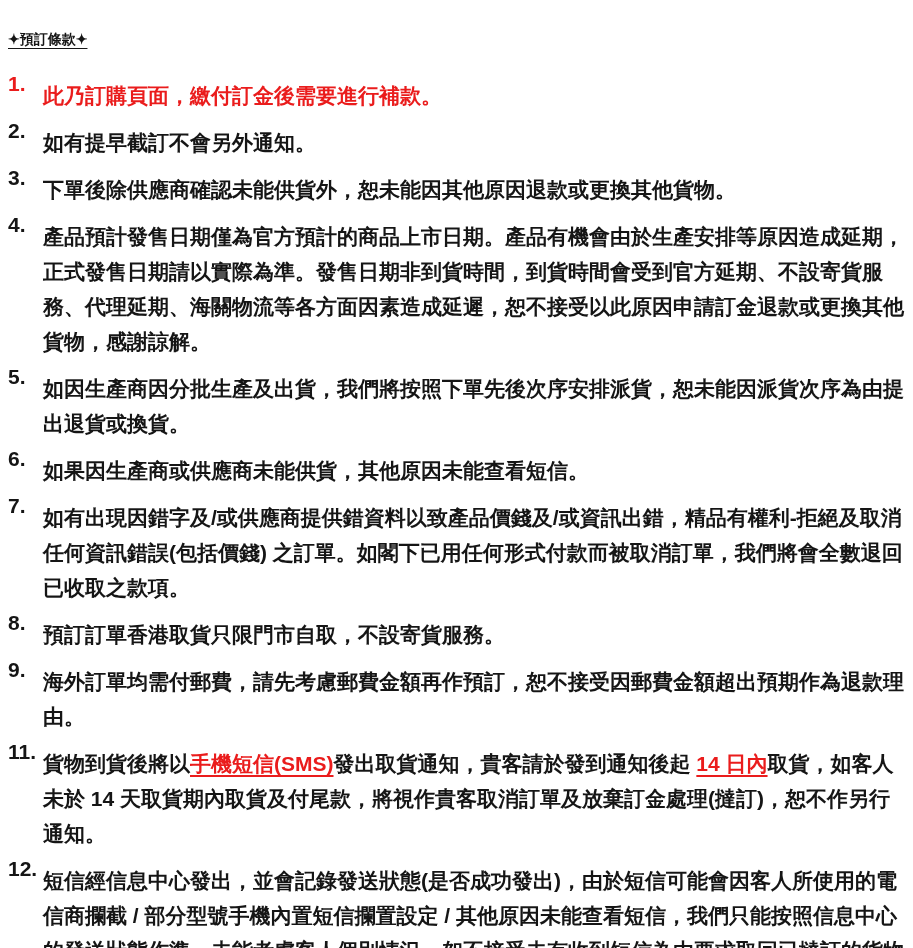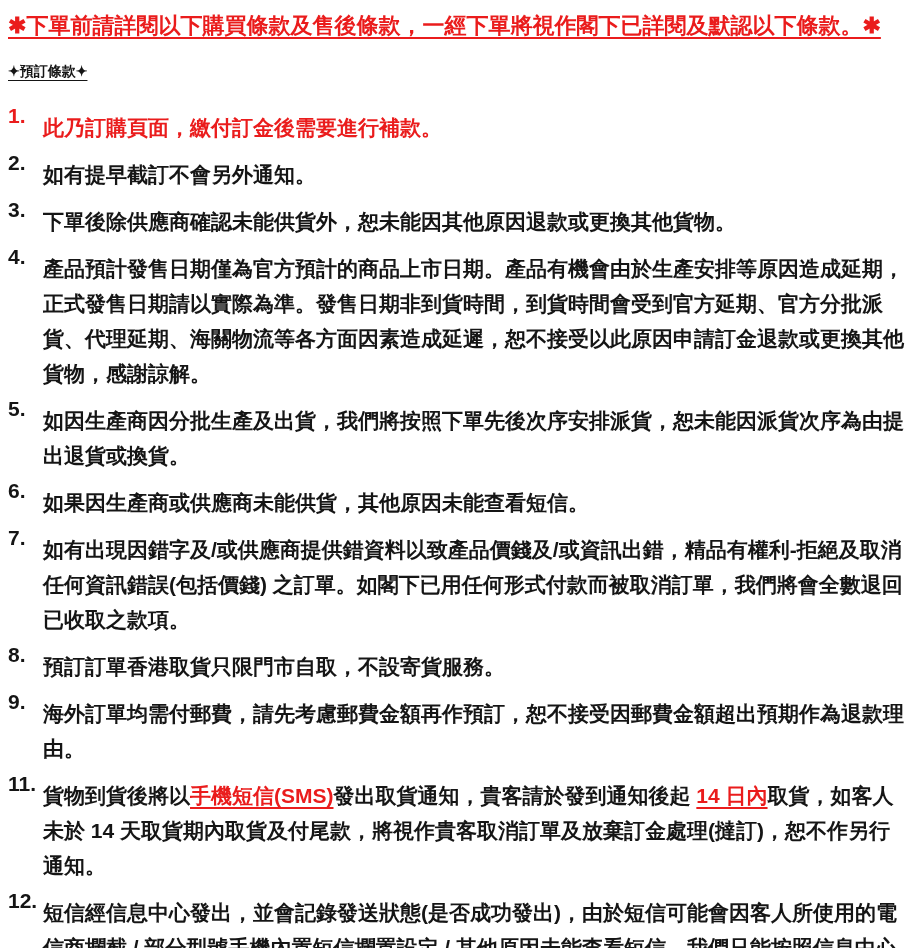--- a/index.html
+++ b/index.html
@@ -68,40 +68,39 @@
     color: var(--link, #0000ee);
     text-decoration: underline;
     text-underline-offset: 4px;
     cursor: pointer;
   }
 </style>
 </head>
 <body>
 
 <div class="page">
-  <div class="notice-header">✱下單前請詳閱以下購買條款及售後條款，一經下單將視作閣下已詳閱及默認以下條款。✱</div>
 
   <div class="section-title">✦預訂條款✦</div>
 
   <ol class="terms-list">
       <li class="term-item red">
         <span class="num">1.</span>
         <span class="txt"><span>此乃訂購頁面，繳付訂金後需要進行補款。</span></span>
       </li>
       <li class="term-item">
         <span class="num">2.</span>
         <span class="txt"><span>如有提早截訂不會另外通知。</span></span>
       </li>
       <li class="term-item">
         <span class="num">3.</span>
         <span class="txt"><span>下單後除供應商確認未能供貨外，恕未能因其他原因退款或更換其他貨物。</span></span>
       </li>
       <li class="term-item">
         <span class="num">4.</span>
-        <span class="txt"><span>產品預計發售日期僅為官方預計的商品上市日期。產品有機會由於生產安排等原因造成延期，正式發售日期請以實際為準。發售日期非到貨時間，到貨時間會受到官方延期、官方分批派貨、代理延期、海關物流等各方面因素造成延遲，恕不接受以此原因申請訂金退款或更換其他貨物，感謝諒解。</span></span>
+        <span class="txt"><span>產品預計發售日期僅為官方預計的商品上市日期。產品有機會由於生產安排等原因造成延期，正式發售日期請以實際為準。發售日期非到貨時間，到貨時間會受到官方延期、不設寄貨服務、代理延期、海關物流等各方面因素造成延遲，恕不接受以此原因申請訂金退款或更換其他貨物，感謝諒解。</span></span>
       </li>
       <li class="term-item">
         <span class="num">5.</span>
         <span class="txt"><span>如因生產商因分批生產及出貨，我們將按照下單先後次序安排派貨，恕未能因派貨次序為由提出退貨或換貨。</span></span>
       </li>
       <li class="term-item">
         <span class="num">6.</span>
         <span class="txt"><span>如果因生產商或供應商未能供貨，其他原因未能查看短信。</span></span>
       </li>
       <li class="term-item">

